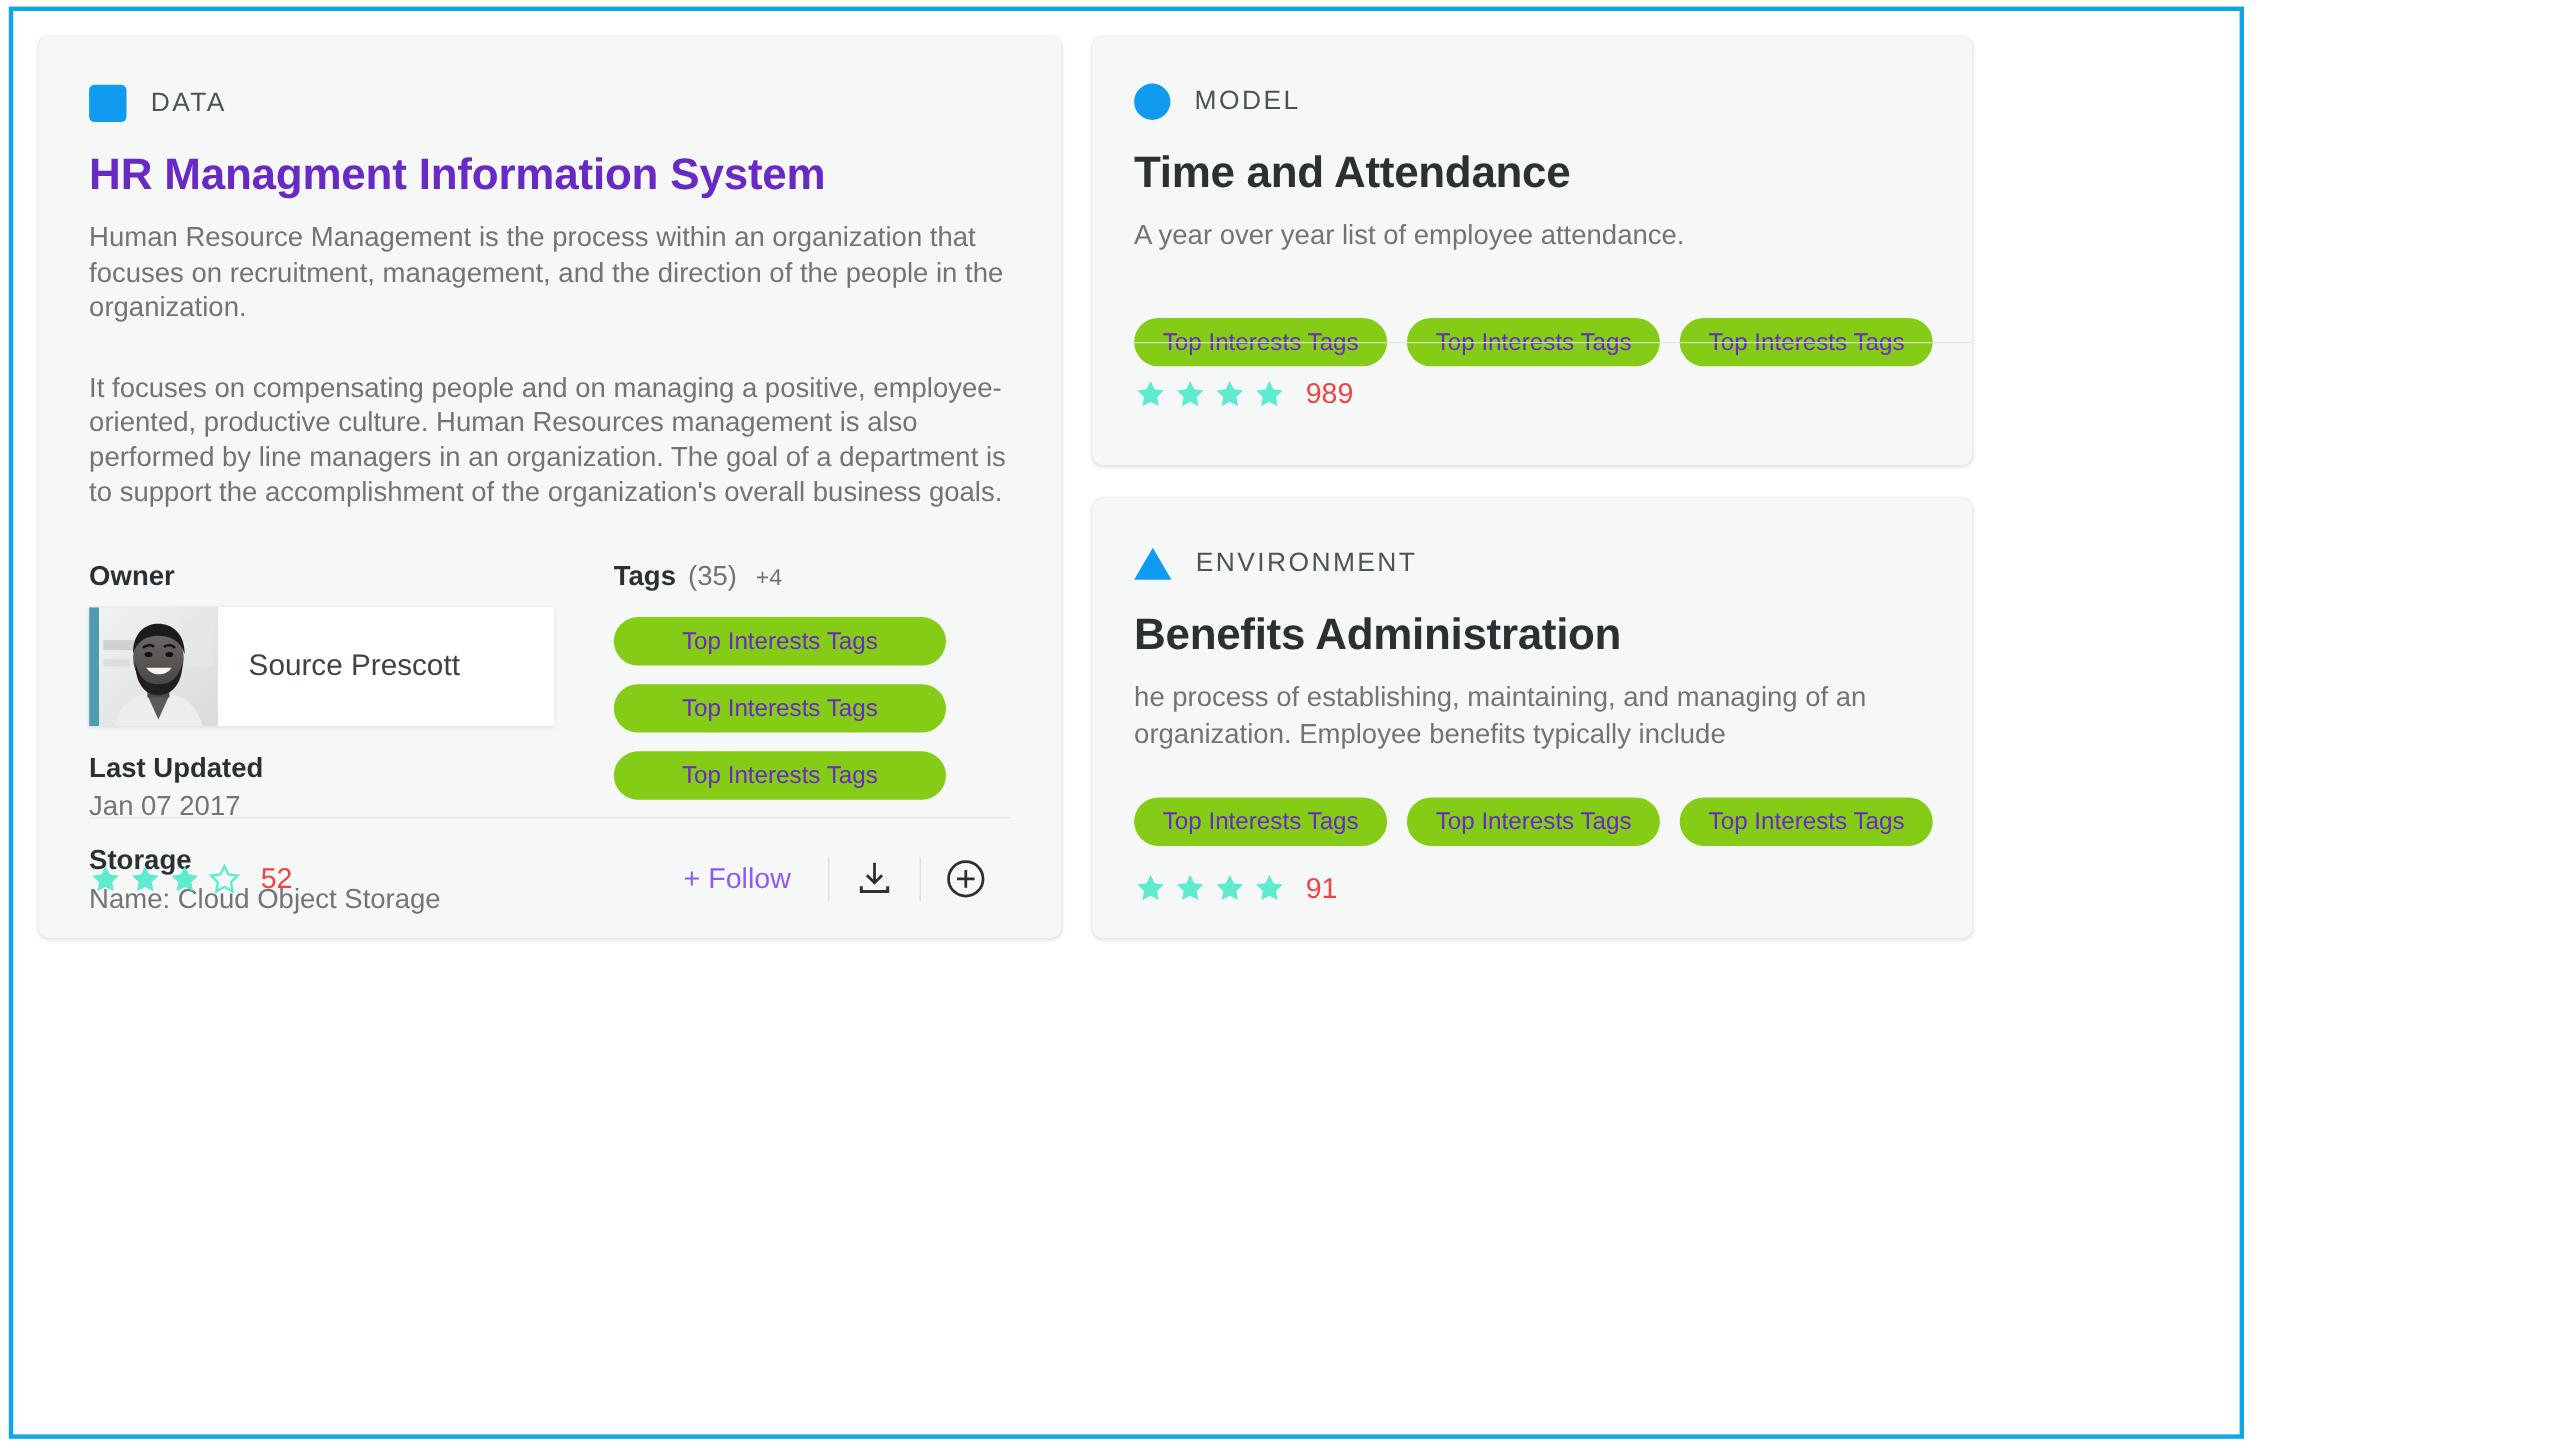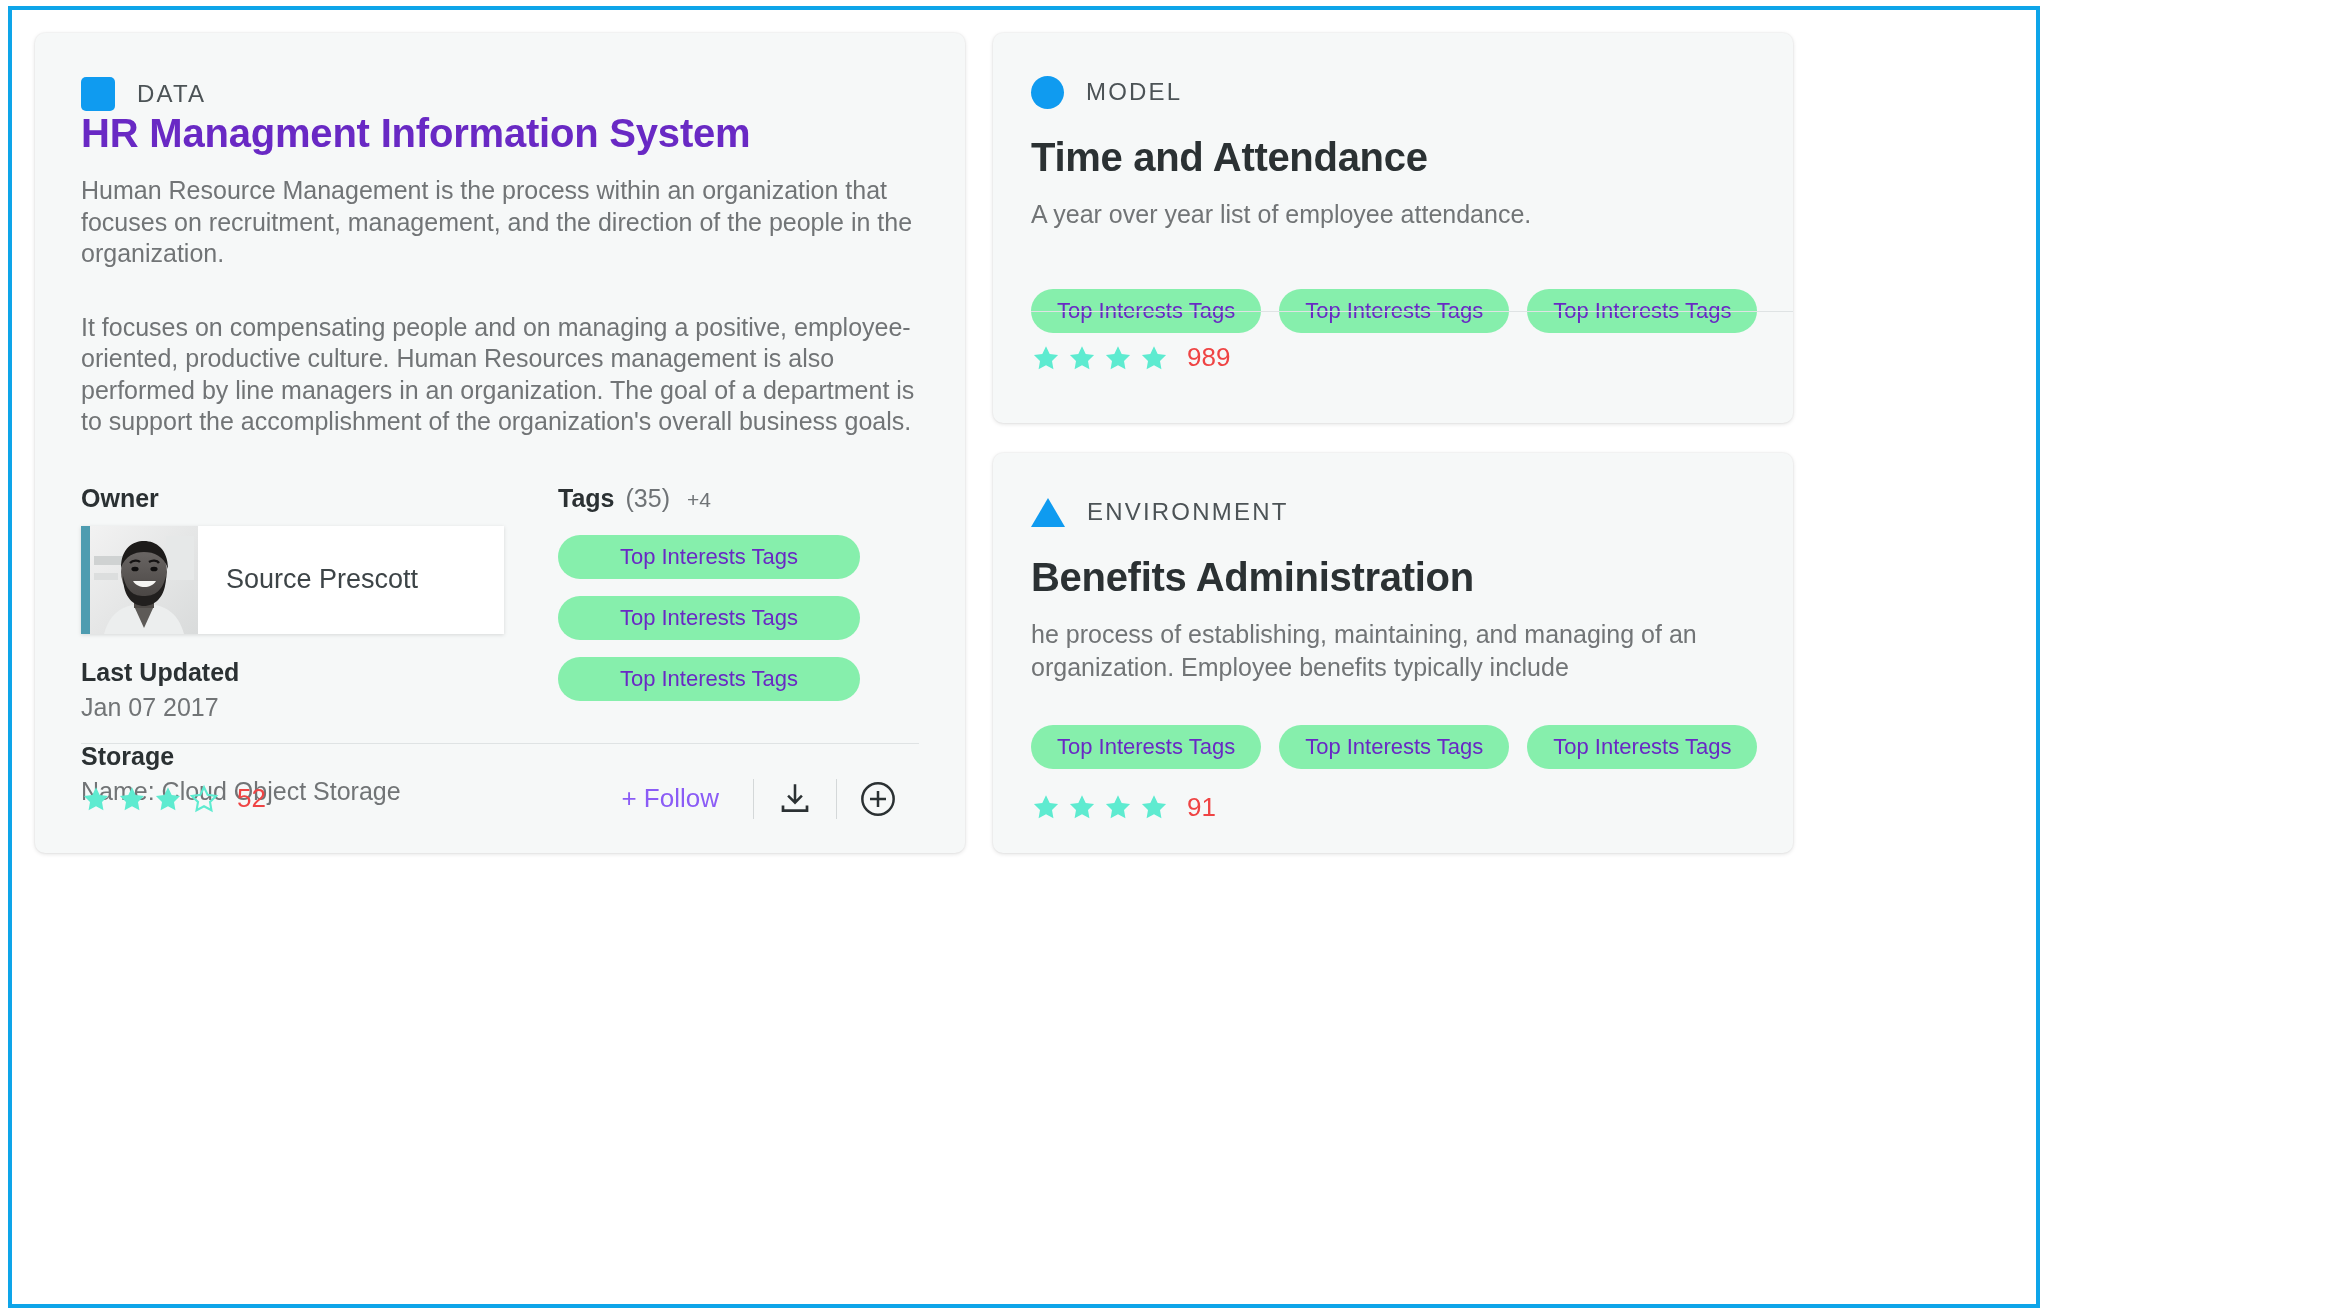--- a/index.html
+++ b/index.html
@@ -73,20 +73,21 @@
     position: relative;
   }
   .kind-label {
     font-size: 24px;
     letter-spacing: 2.2px;
     color: #4c5356;
     font-weight: 400;
   }
 
   .main-title {
+    margin-top: 26px;
     font-size: 40px;
     font-weight: 700;
     color: #6929c4;
     letter-spacing: -0.2px;
     line-height: 1.1;
   }
 
   .body-copy {
     margin-top: 20px;
     font-size: 25px;
@@ -160,21 +161,21 @@
   }
   .tags-head .t-label { font-weight: 700; color: #2b3133; }
   .tags-head .t-count { color: #6f7376; font-weight: 400; }
   .tags-head .t-more  { color: #6f7376; font-size: 21px; margin-left: 6px; }
 
   .tag-col { margin-top: 22px; }
   .tag-pill {
     display: inline-flex;
     align-items: center;
     justify-content: center;
-    background: #86efac;
+    background: #84cc16;
     color: #6929c4;
     font-size: 22px;
     border-radius: 22px;
     height: 44px;
     padding: 0 26px;
     margin-bottom: 17px;
   }
   .tag-col .tag-pill { display: flex; width: 302px; }
 
   

